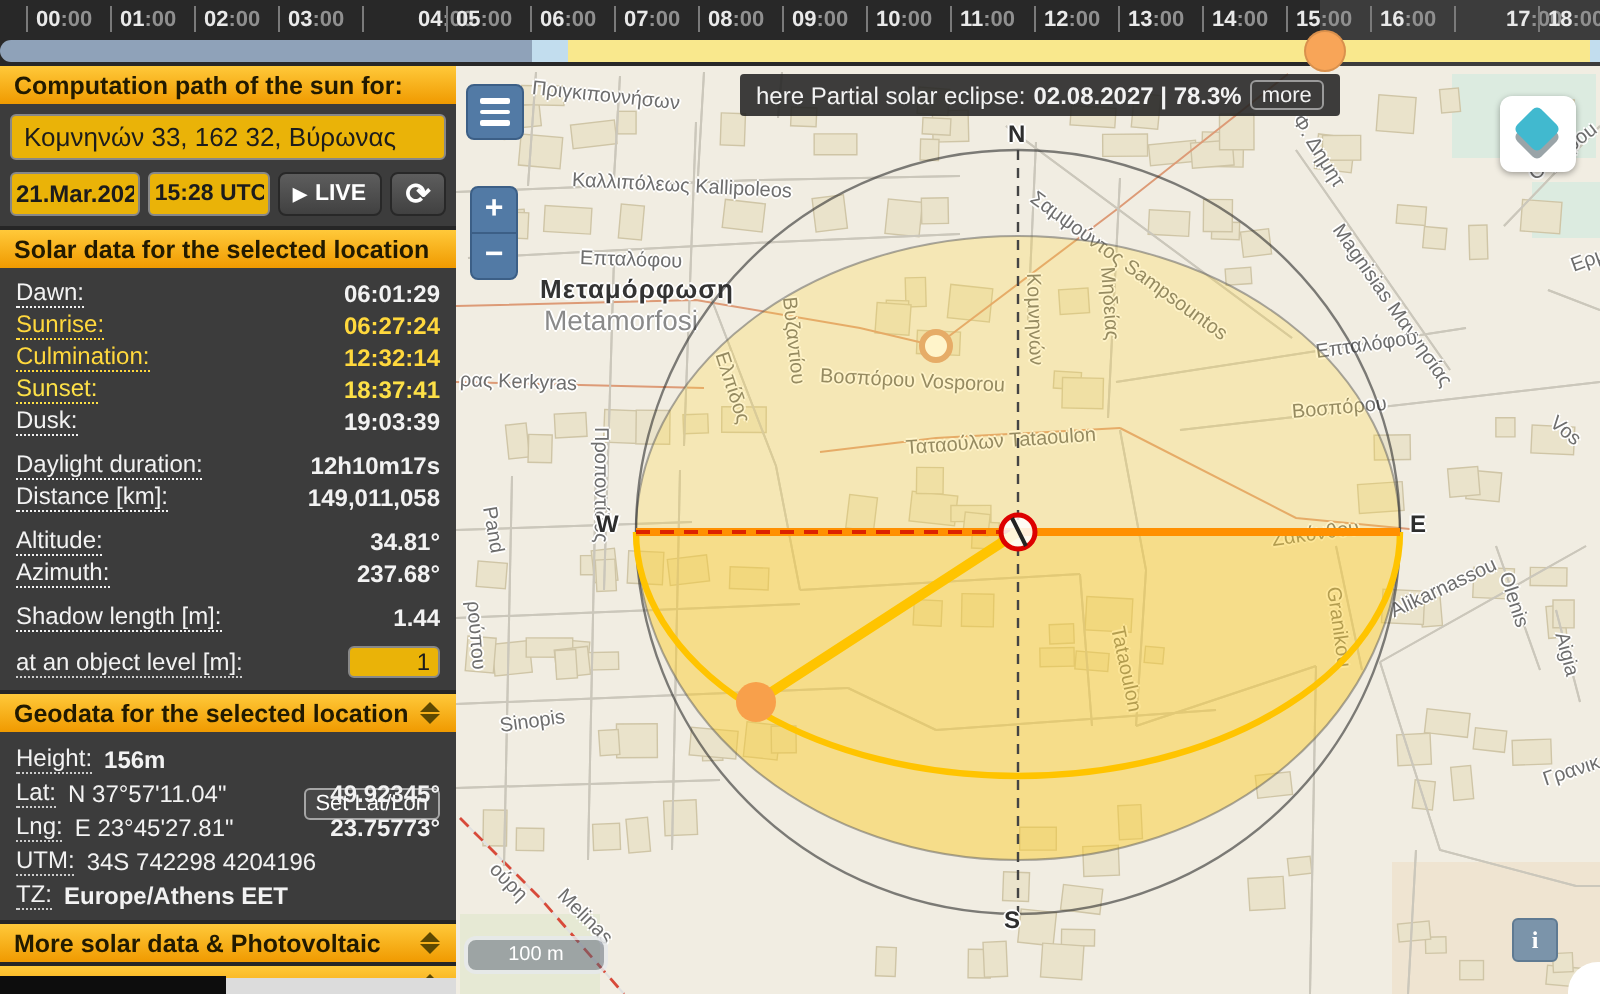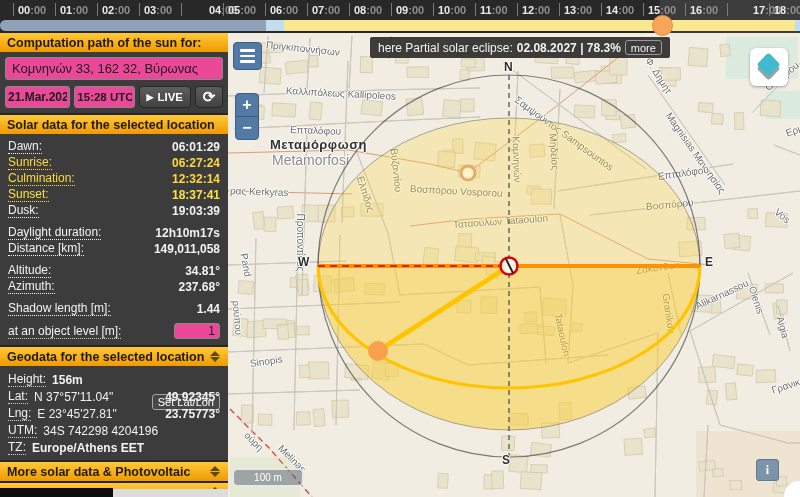--- a/index.html
+++ b/index.html
@@ -20,21 +20,21 @@
   
   .panel{position:absolute;top:33px;left:0;width:228px;height:464px;background:#3c3c3c;z-index:30;}
   .sechead{position:relative;background:linear-gradient(#ffc93a,#f09a00);color:#221a00;
            font-weight:bold;font-size:12.5px;padding:3px 7px 2px 7px;height:14px;
            border-top:2px solid #262626;}
   .chev{position:absolute;right:7px;top:3px;width:11px;height:13px;}
   .chev i{display:block;width:0;height:0;border-left:5px solid transparent;border-right:5px solid transparent;margin:1px 0;}
   .chev .up{border-bottom:5px solid #5d4800;}
   .chev .dn{border-top:5px solid #5d4800;}
   .addrwrap{padding:5px 5px 0 5px;}
-  .tin{box-sizing:border-box;border:1px solid #888;border-radius:3px;background:#ec4899;
+  .tin{box-sizing:border-box;border:1px solid #888;border-radius:3px;background:#eab308;
        color:#1c1c1c;font-family:"Liberation Sans",sans-serif;}
   .addr{width:100%;height:23px;font-size:13px;padding:0 6px;}
   .ctlrow{display:flex;gap:4px;padding:6px 5px 5px 5px;align-items:stretch;}
   .dt{flex:1.15;height:22px;font-size:12px;text-align:center;font-weight:bold;min-width:0;}
   .tm{flex:1.05;height:22px;font-size:11.5px;text-align:center;font-weight:bold;min-width:0;}
   .btn{background:linear-gradient(#5d5d5d,#414141);border:1px solid #282828;border-radius:4px;
        color:#fff;font-weight:bold;font-size:11.5px;display:flex;align-items:center;justify-content:center;
        gap:4px;padding:0 7px;cursor:pointer;}
   .play{font-size:9px;}
   .refresh{width:26px;padding:0;font-size:15px;}

